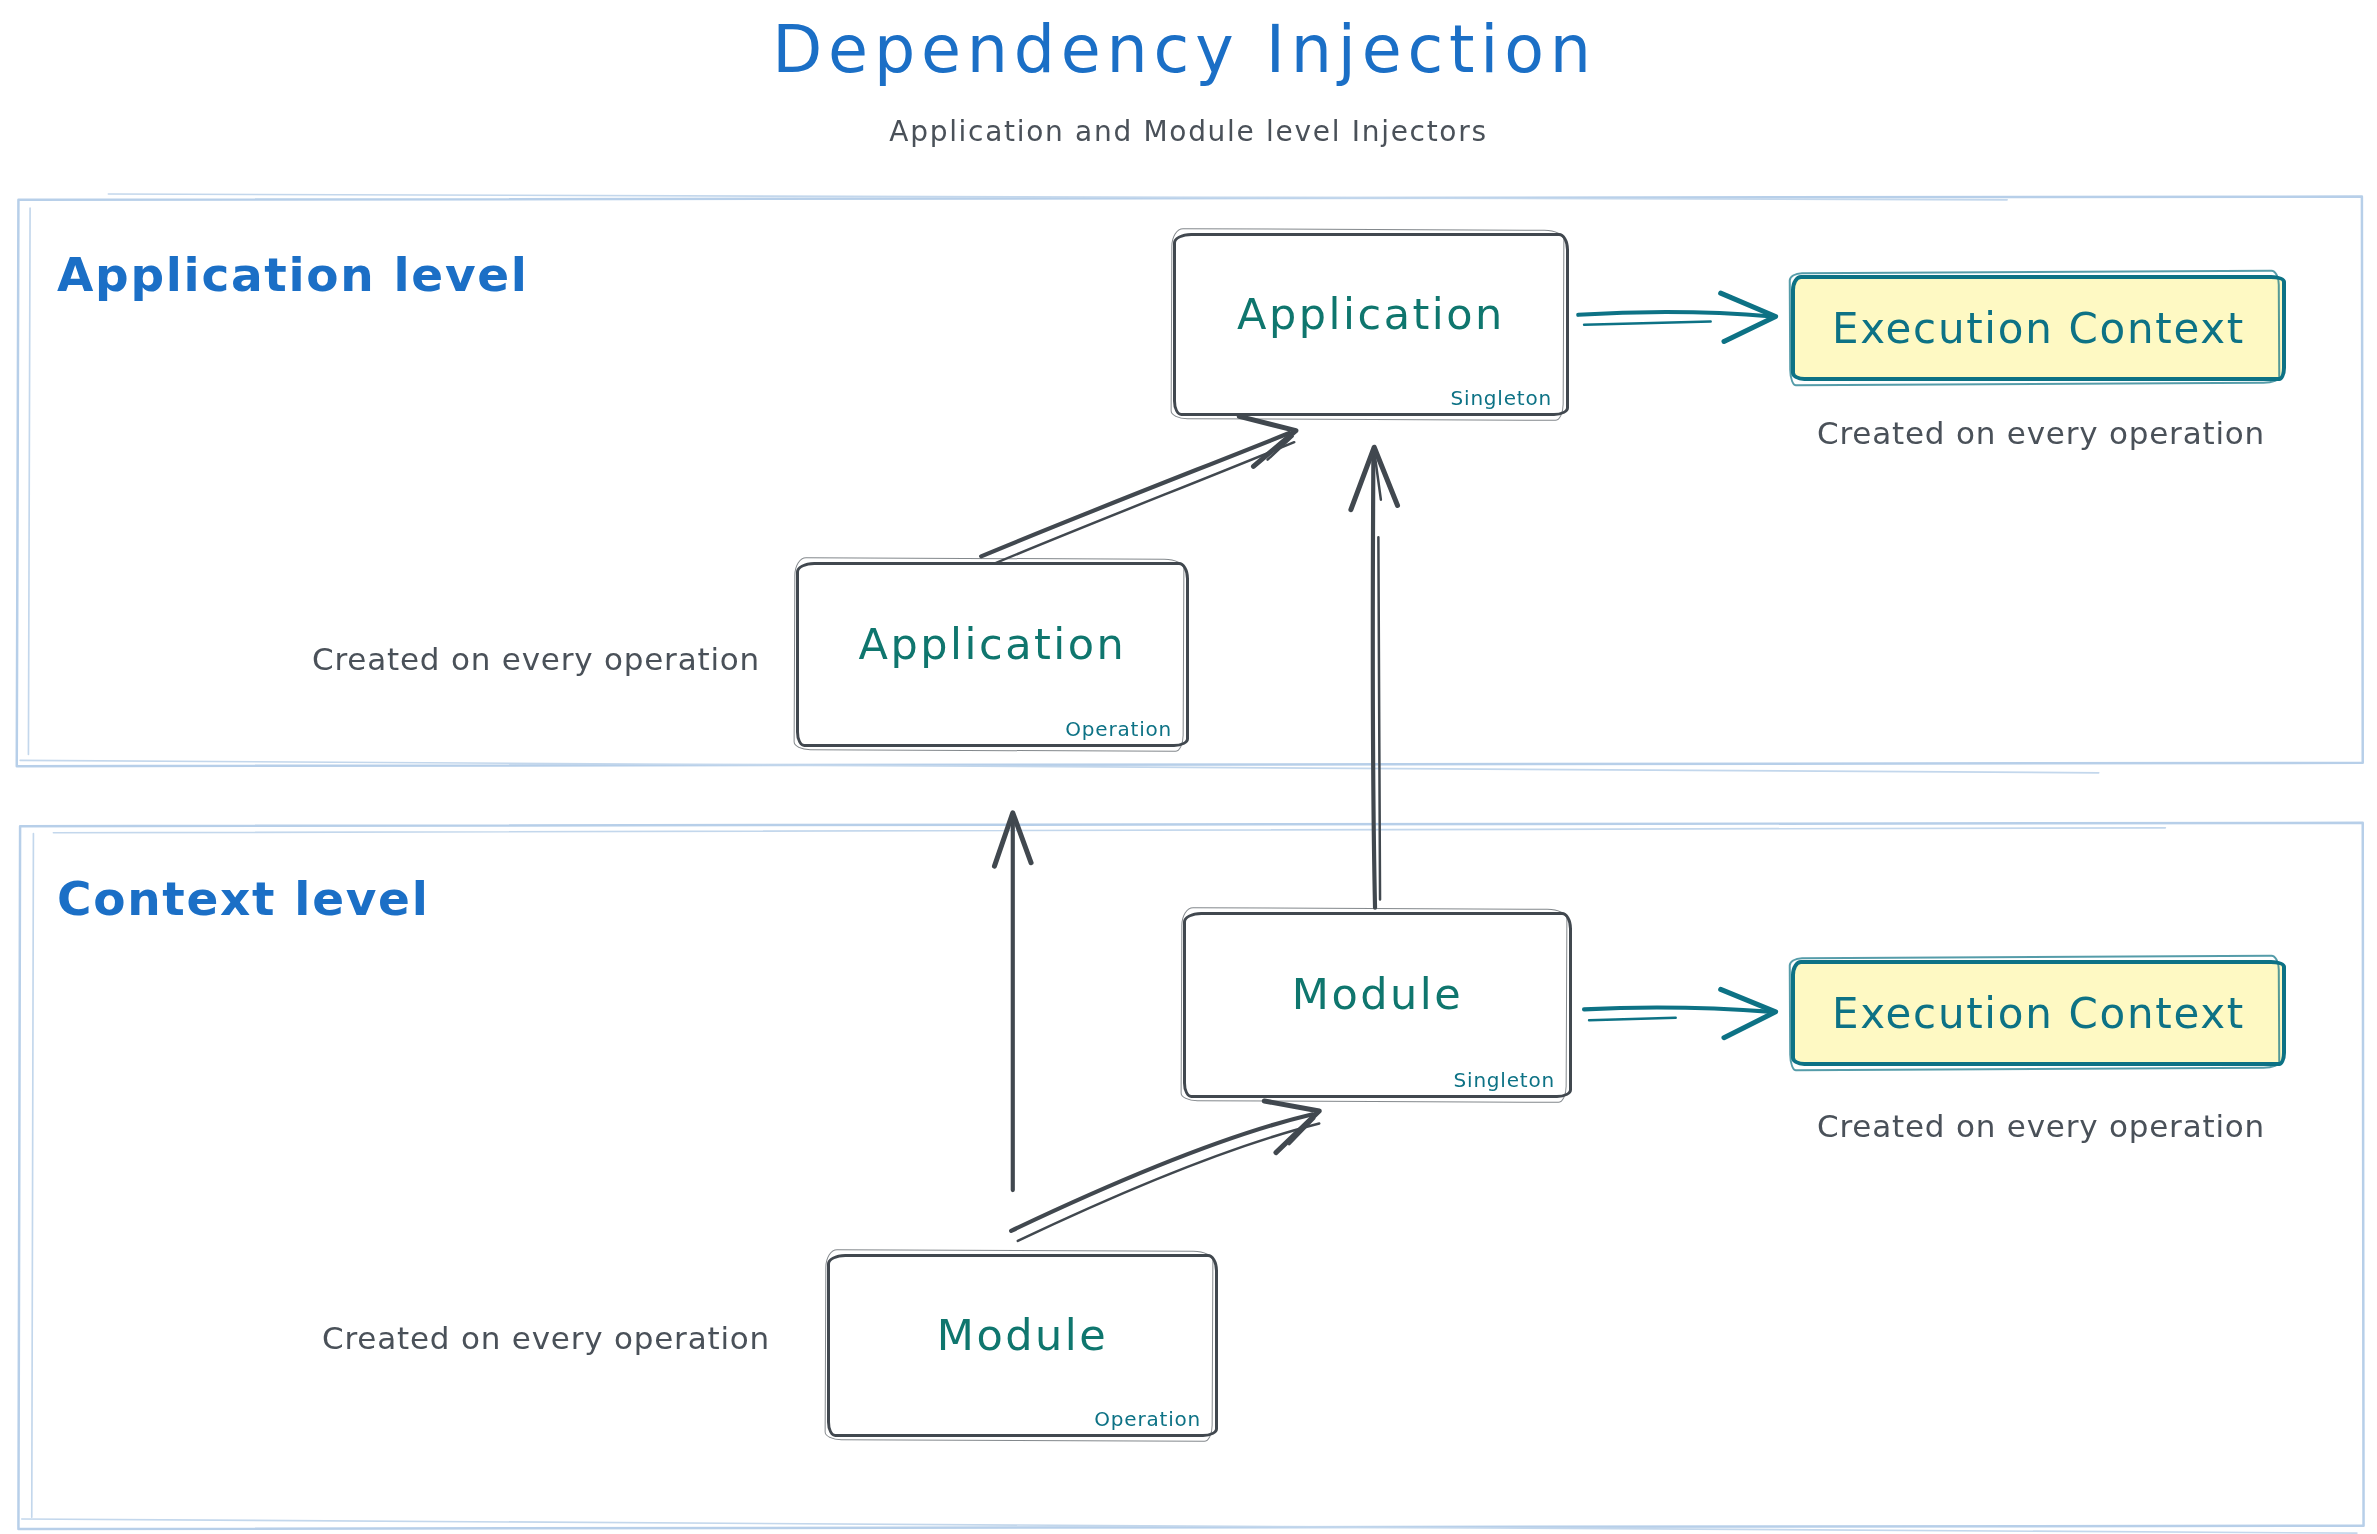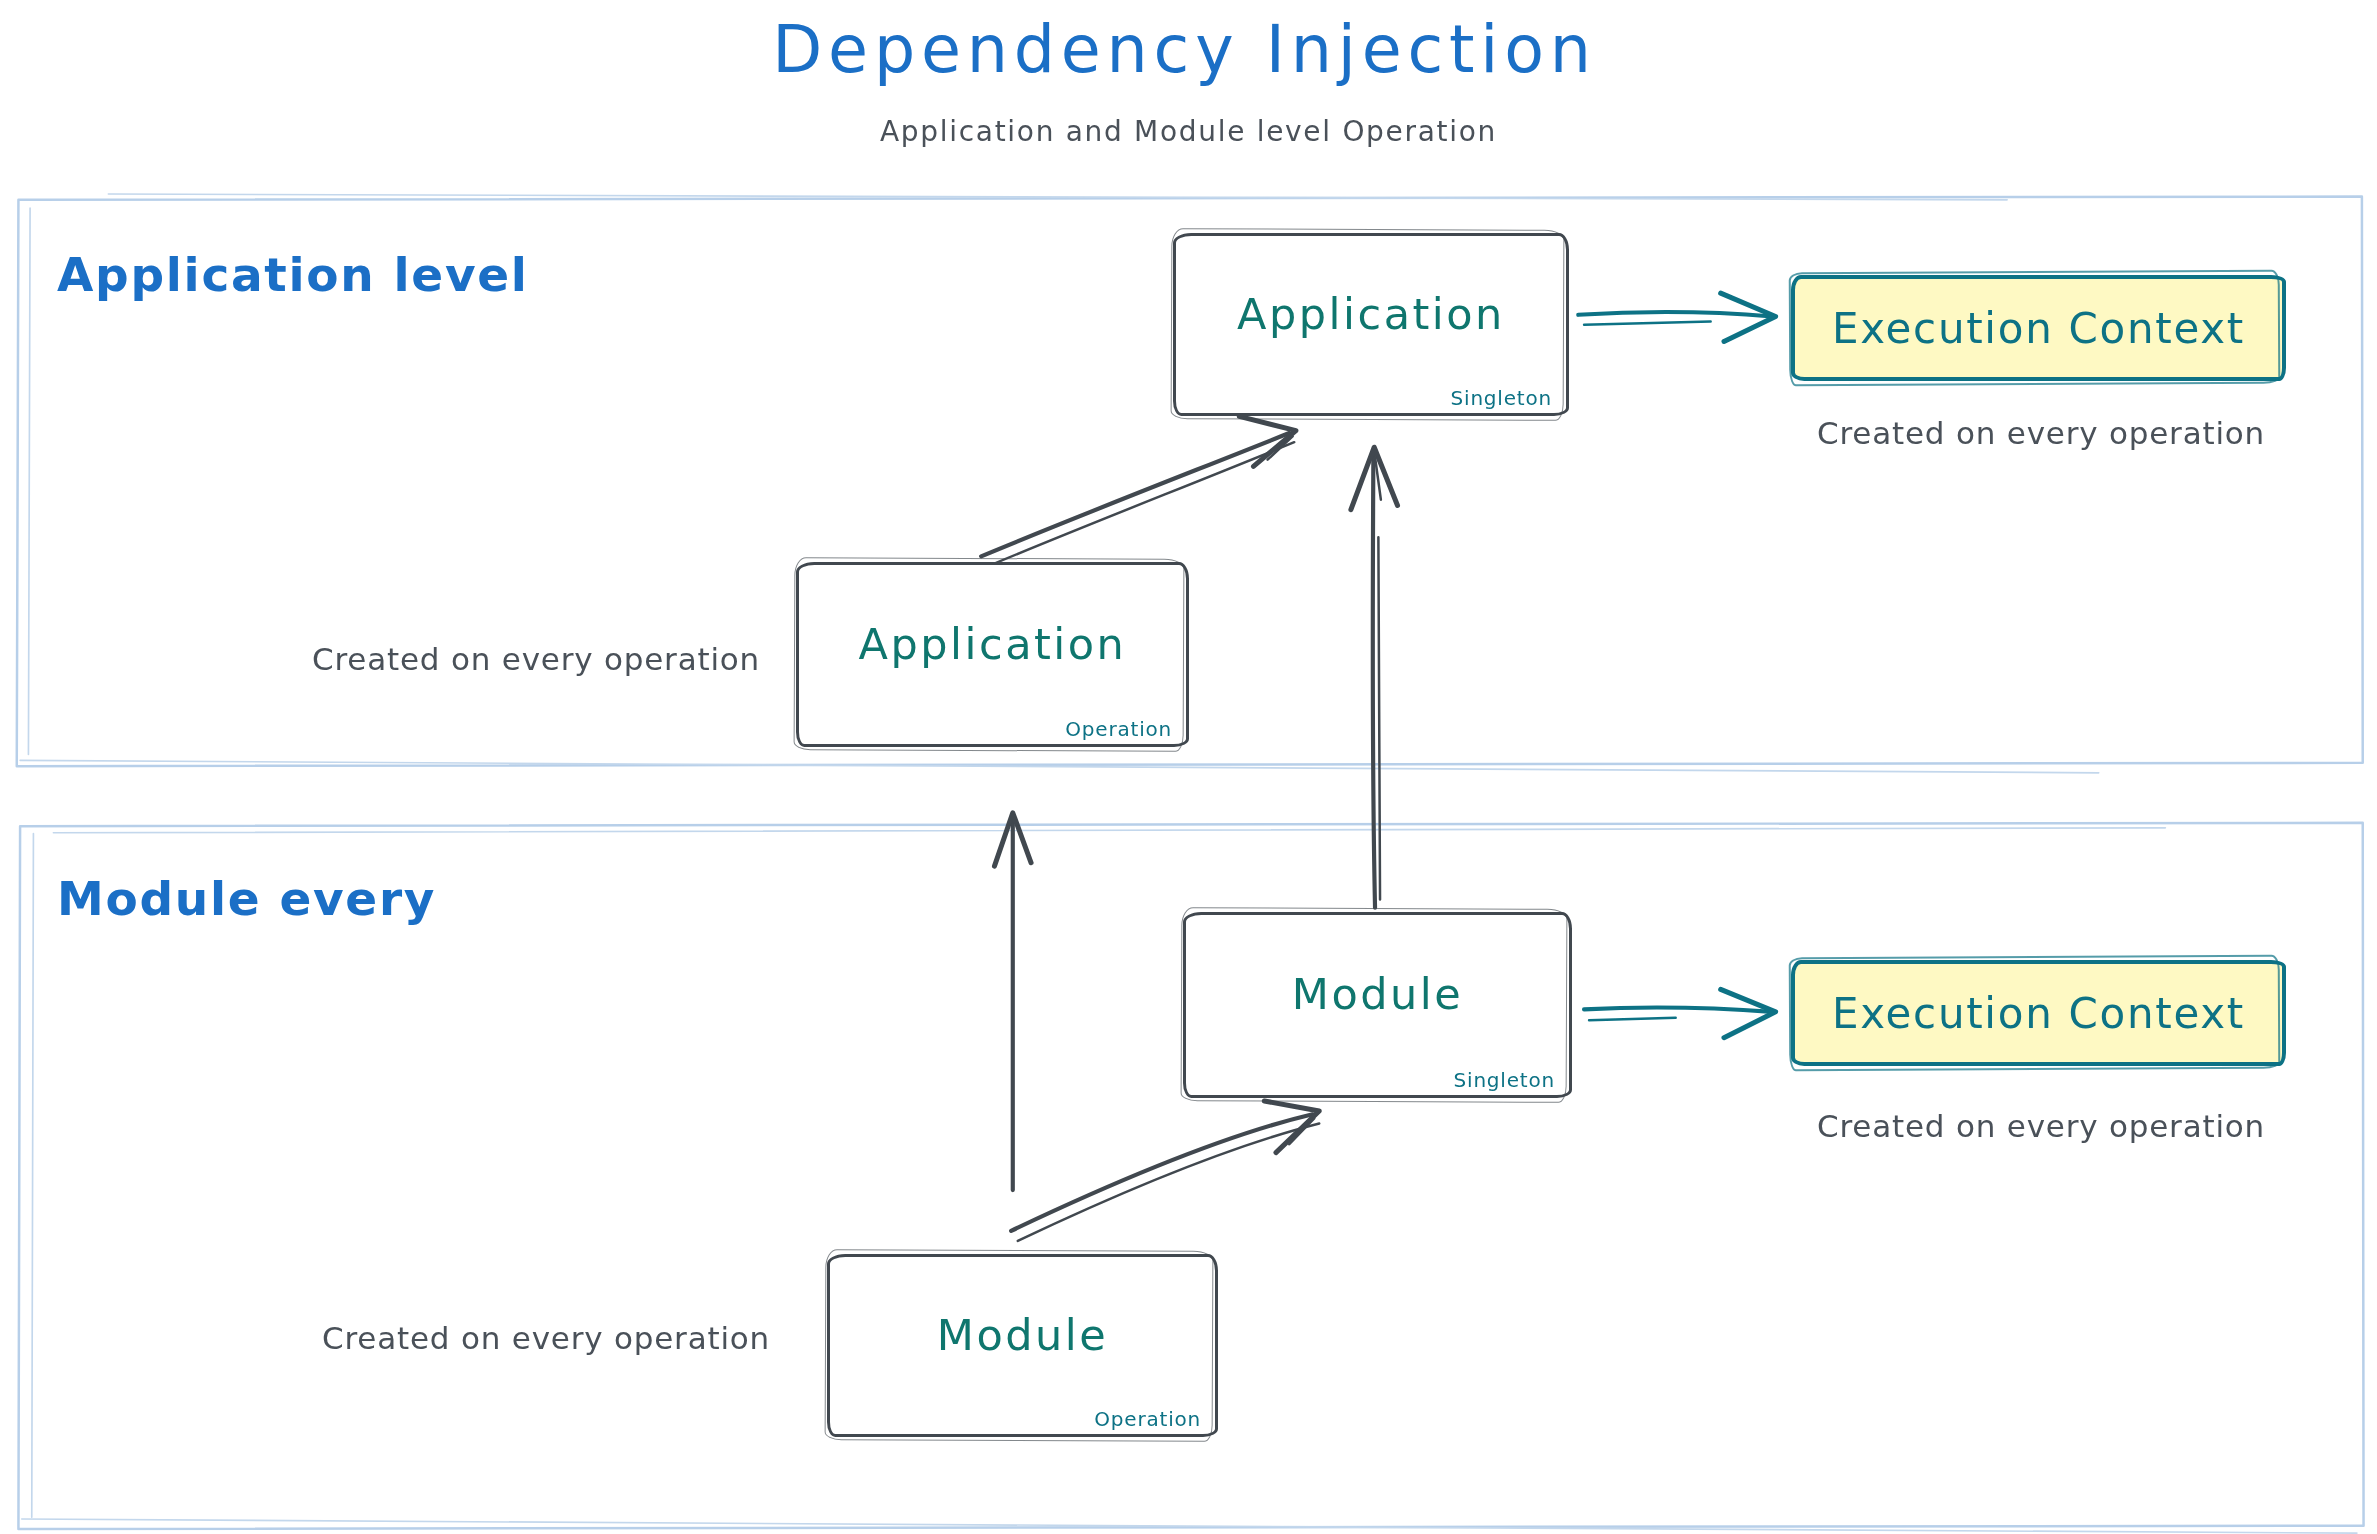--- a/index.html
+++ b/index.html
@@ -126,24 +126,24 @@
   </g>
 
   <g>
     <path class="teal" d="M1902 1212 C1982 1208 2060 1210 2128 1215"></path>
     <path class="teal-thin" d="M1908 1225 L2012 1222"></path>
     <path class="teal-head" d="M2066 1188 L2132 1215 L2070 1246"></path>
   </g>
 </svg>
 
 <div class="abs title">Dependency Injection</div>
-<div class="abs subtitle">Application and Module level Operation</div>
+<div class="abs subtitle">Application and Module level Injectors</div>
 
 <div class="abs section-label" style="left:57px;top:247px;">Application level</div>
-<div class="abs section-label" style="left:57px;top:871px;">Module every</div>
+<div class="abs section-label" style="left:57px;top:871px;">Context level</div>
 
 <div class="abs node" style="left:1173px;top:233px;width:390px;height:177px;">
   <div class="node-title">Application</div>
   <div class="node-sub">Singleton</div>
 </div>
 
 <div class="abs ec-box" style="left:1791px;top:275px;width:487px;height:98px;">
   <div class="ec-label">Execution Context</div>
 </div>
 <div class="abs caption" style="left:2041px;top:415px;">Created on every operation</div>

